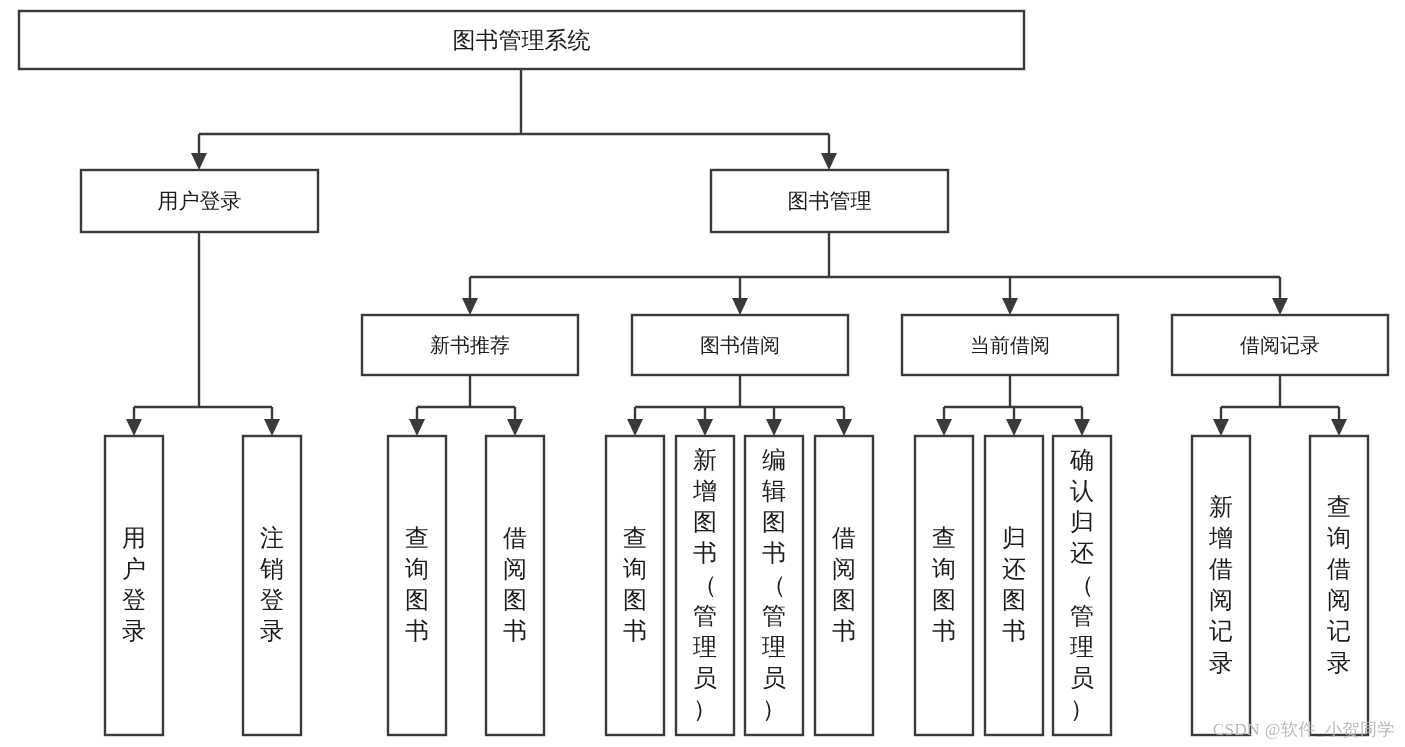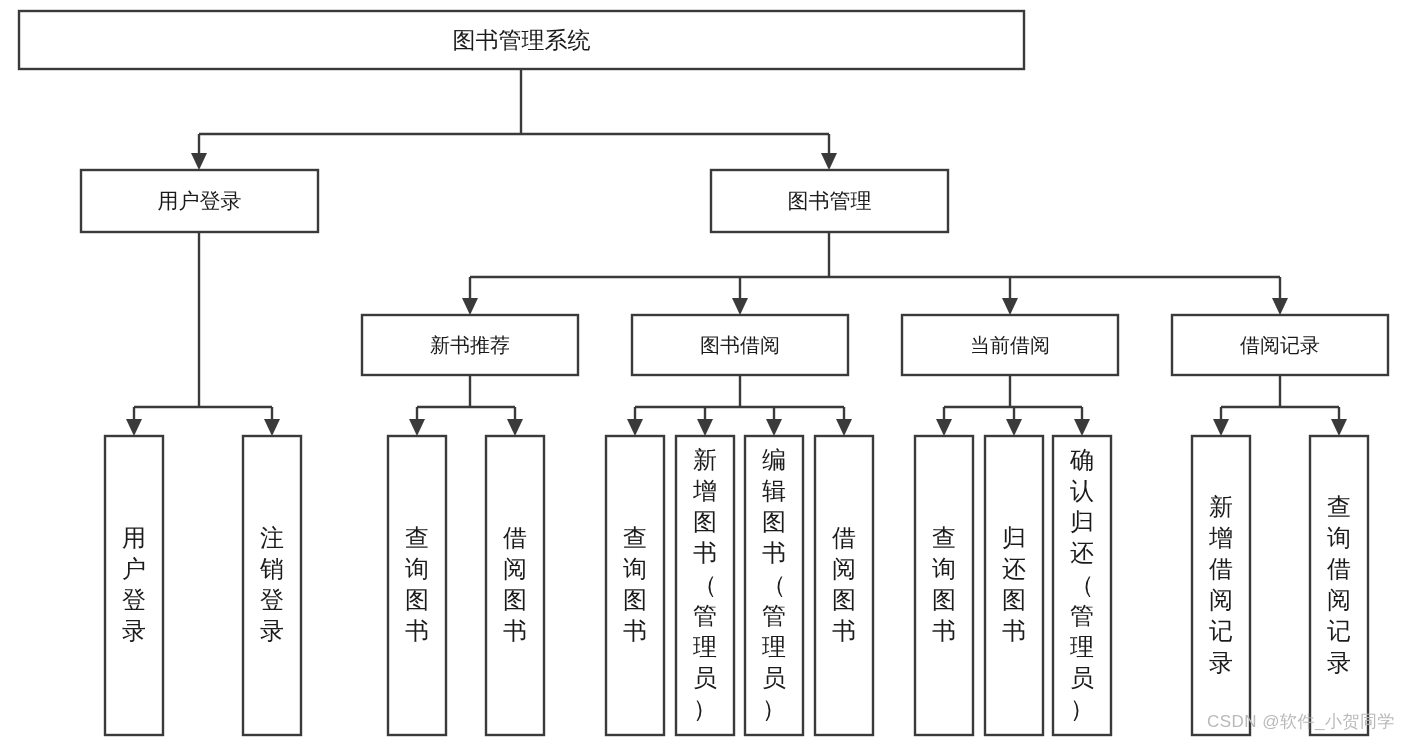--- a/index.html
+++ b/index.html
@@ -37,22 +37,22 @@
     stroke-width: 2.4;
     fill: none;
   }
   .arrow-head {
     fill: #3a3a3a;
     stroke: none;
   }
   .watermark-text {
     position: absolute;
     right: 10px;
-    bottom: 14px;
-    font-family: Liberation Sans, sans-serif;
+    bottom: 6px;
+    font-family: Liberation Serif, serif;
     font-size: 17px;
     color: #b9b9b9;
     white-space: nowrap;
     letter-spacing: 0.5px;
     pointer-events: none;
   }
 </style>
 </head>
 <body>
 

